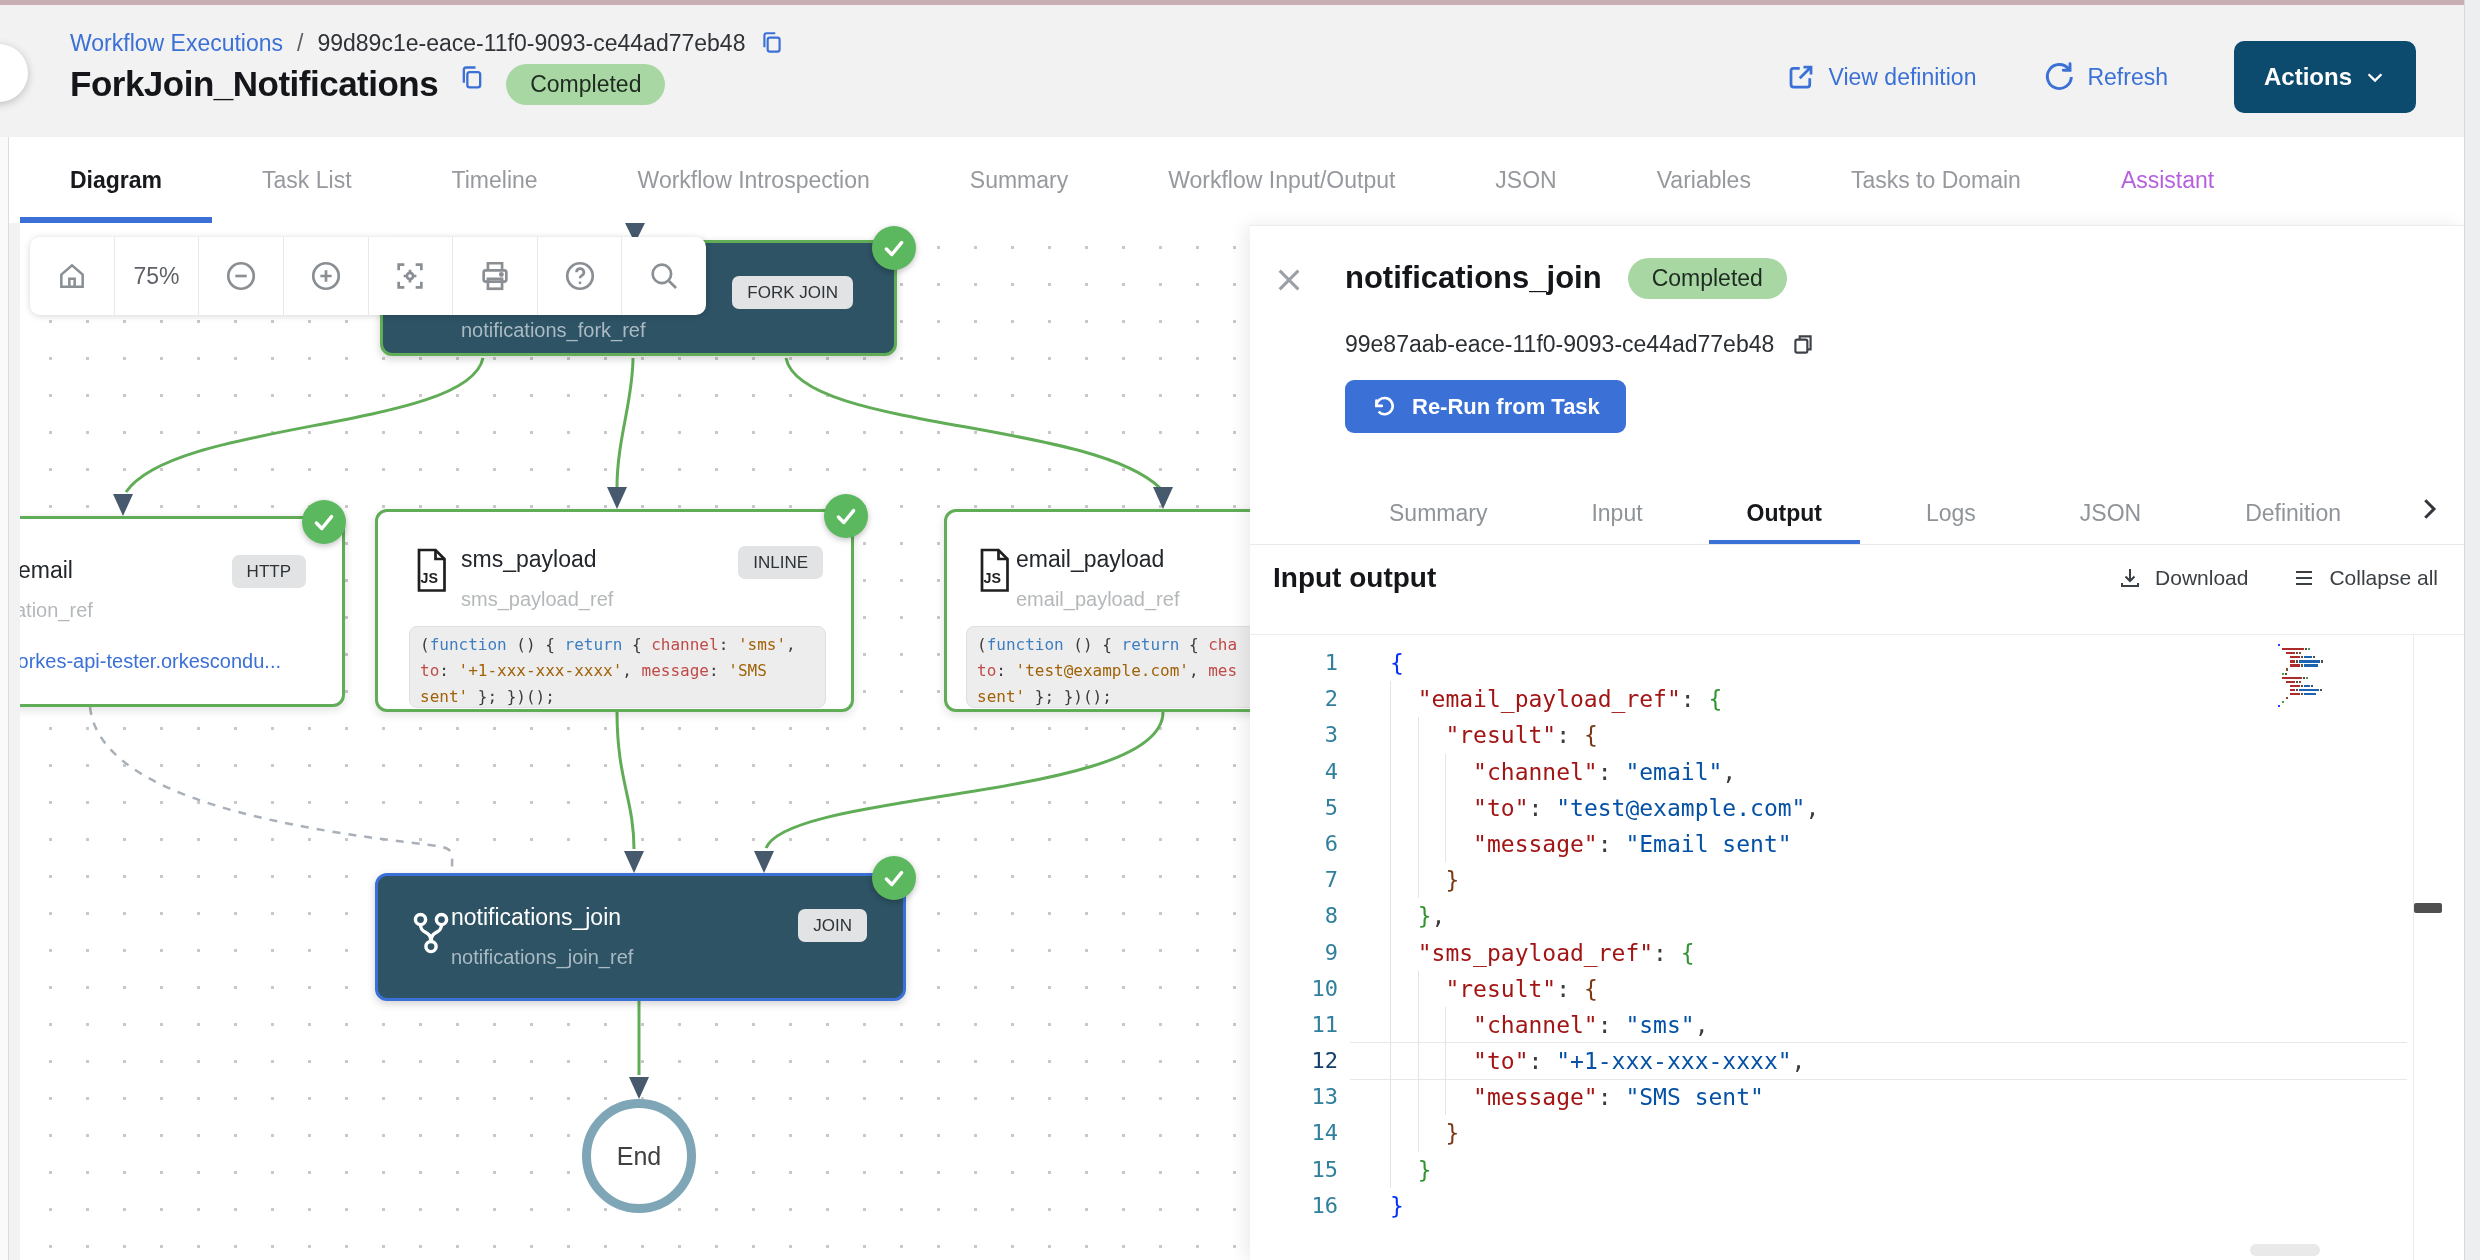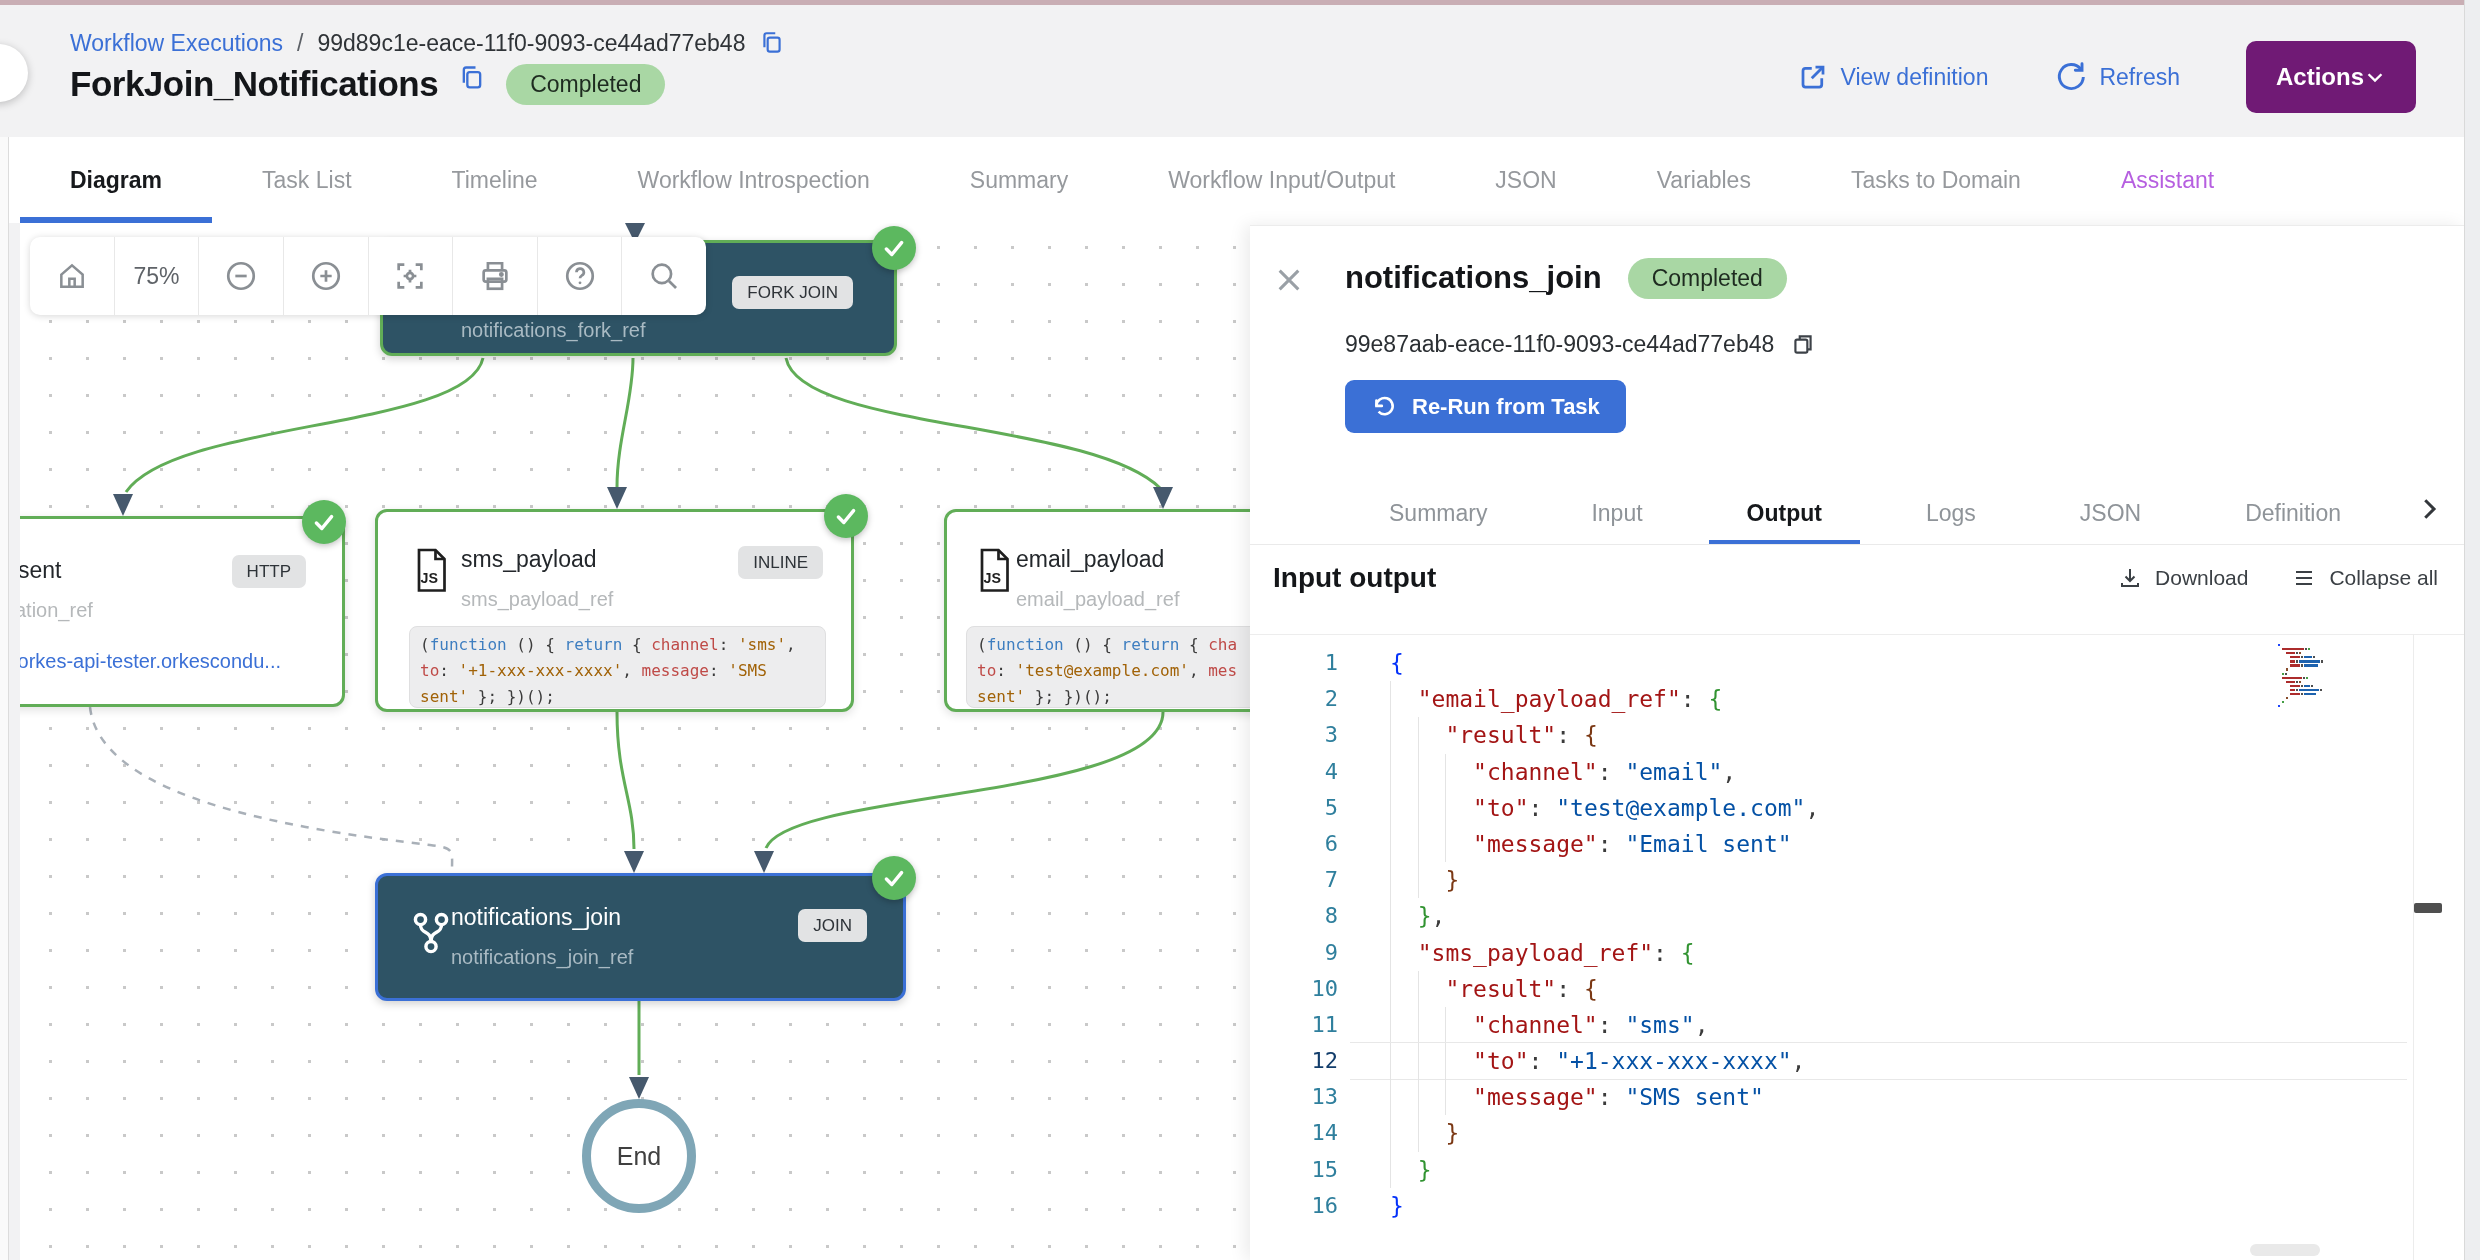--- a/index.html
+++ b/index.html
@@ -18,22 +18,22 @@
   
   .crumb{ position:absolute; left:70px; top:26px; height:34px; display:flex; align-items:center; gap:14px; font-size:23px;}
   .crumb a{ color:#3b70d6; text-decoration:none; }
   .crumb .sep{ color:#5c6066; }
   .crumb .cid{ color:#2f3337; }
   .titlerow{ position:absolute; left:70px; top:64px; height:50px; display:flex; align-items:flex-start; gap:20px;}
   .titlerow h1{ font-size:35px; font-weight:700; letter-spacing:-0.5px; color:#141619;}
   .pill{ background:#a9d7a4; color:#1e2b20; font-size:23px; font-weight:500; padding:9px 24px; border-radius:24px; line-height:1;}
   .hactions{ position:absolute; right:64px; top:40px; height:74px; display:flex; align-items:center; gap:66px;}
   .linkbtn{ display:flex; align-items:center; gap:13px; color:#3b70d6; font-size:23px; font-weight:500; cursor:pointer;}
-  .primarybtn{ height:72px; background:#701a75; color:#fff; border:none; border-radius:10px;
-    font-family:inherit; font-size:24px; font-weight:700; padding:0 30px; display:flex; align-items:center; cursor:pointer;}
+  .primarybtn{ height:72px; background:#0c4a6e; color:#fff; border:none; border-radius:10px;
+    font-family:inherit; font-size:24px; font-weight:700; padding:0 30px; display:flex; align-items:center; gap:12px; cursor:pointer;}
 
   
   .tabstrip{ position:absolute; left:9px; top:137px; width:2455px; height:86px; background:#fff; display:flex; padding-left:11px;}
   .tabstrip .tab{ position:relative; line-height:86px; padding:0 50px; font-size:23px; color:#96999d; cursor:pointer; white-space:nowrap;}
   .tabstrip .tab.active{ color:#17191c; font-weight:700;}
   .tabstrip .tab.active::after{ content:""; position:absolute; left:0; right:0; bottom:0; height:6px; background:#3b70d6;}
   .tabstrip .tab.accent{ color:#b65fe0;}
 
   
   .diagram{ position:absolute; left:20px; top:223px; width:2444px; height:1037px; background:#fff; overflow:hidden;
@@ -207,21 +207,21 @@
       <div class="nref" style="left:78px; top:76px;">notifications_fork_ref</div>
       <div class="nbadge" style="right:41px; top:33px;">FORK JOIN</div>
     </div>
     <div class="check" style="left:852px; top:3px;">
       <svg width="26" height="26" viewBox="0 0 24 24" fill="none" stroke="#fff" stroke-width="3.2" stroke-linecap="round" stroke-linejoin="round">
           <path d="m5 13 5 5 9-11"></path>
         </svg>
     </div>
 
     <div class="node light" style="left:-54px; top:293px; width:379px; height:191px;">
-      <div class="ntitle" style="left:49px; top:38px;">sent</div>
+      <div class="ntitle" style="left:49px; top:38px;">email</div>
       <div class="nref" style="left:46px; top:80px;">ation_ref</div>
       <div class="nbadge" style="right:36px; top:36px;">HTTP</div>
       <div class="nlink" style="left:43px; top:131px;">/orkes-api-tester.orkescondu...</div>
     </div>
     <div class="check" style="left:282px; top:277px;">
       <svg width="26" height="26" viewBox="0 0 24 24" fill="none" stroke="#fff" stroke-width="3.2" stroke-linecap="round" stroke-linejoin="round">
           <path d="m5 13 5 5 9-11"></path>
         </svg>
     </div>
 

